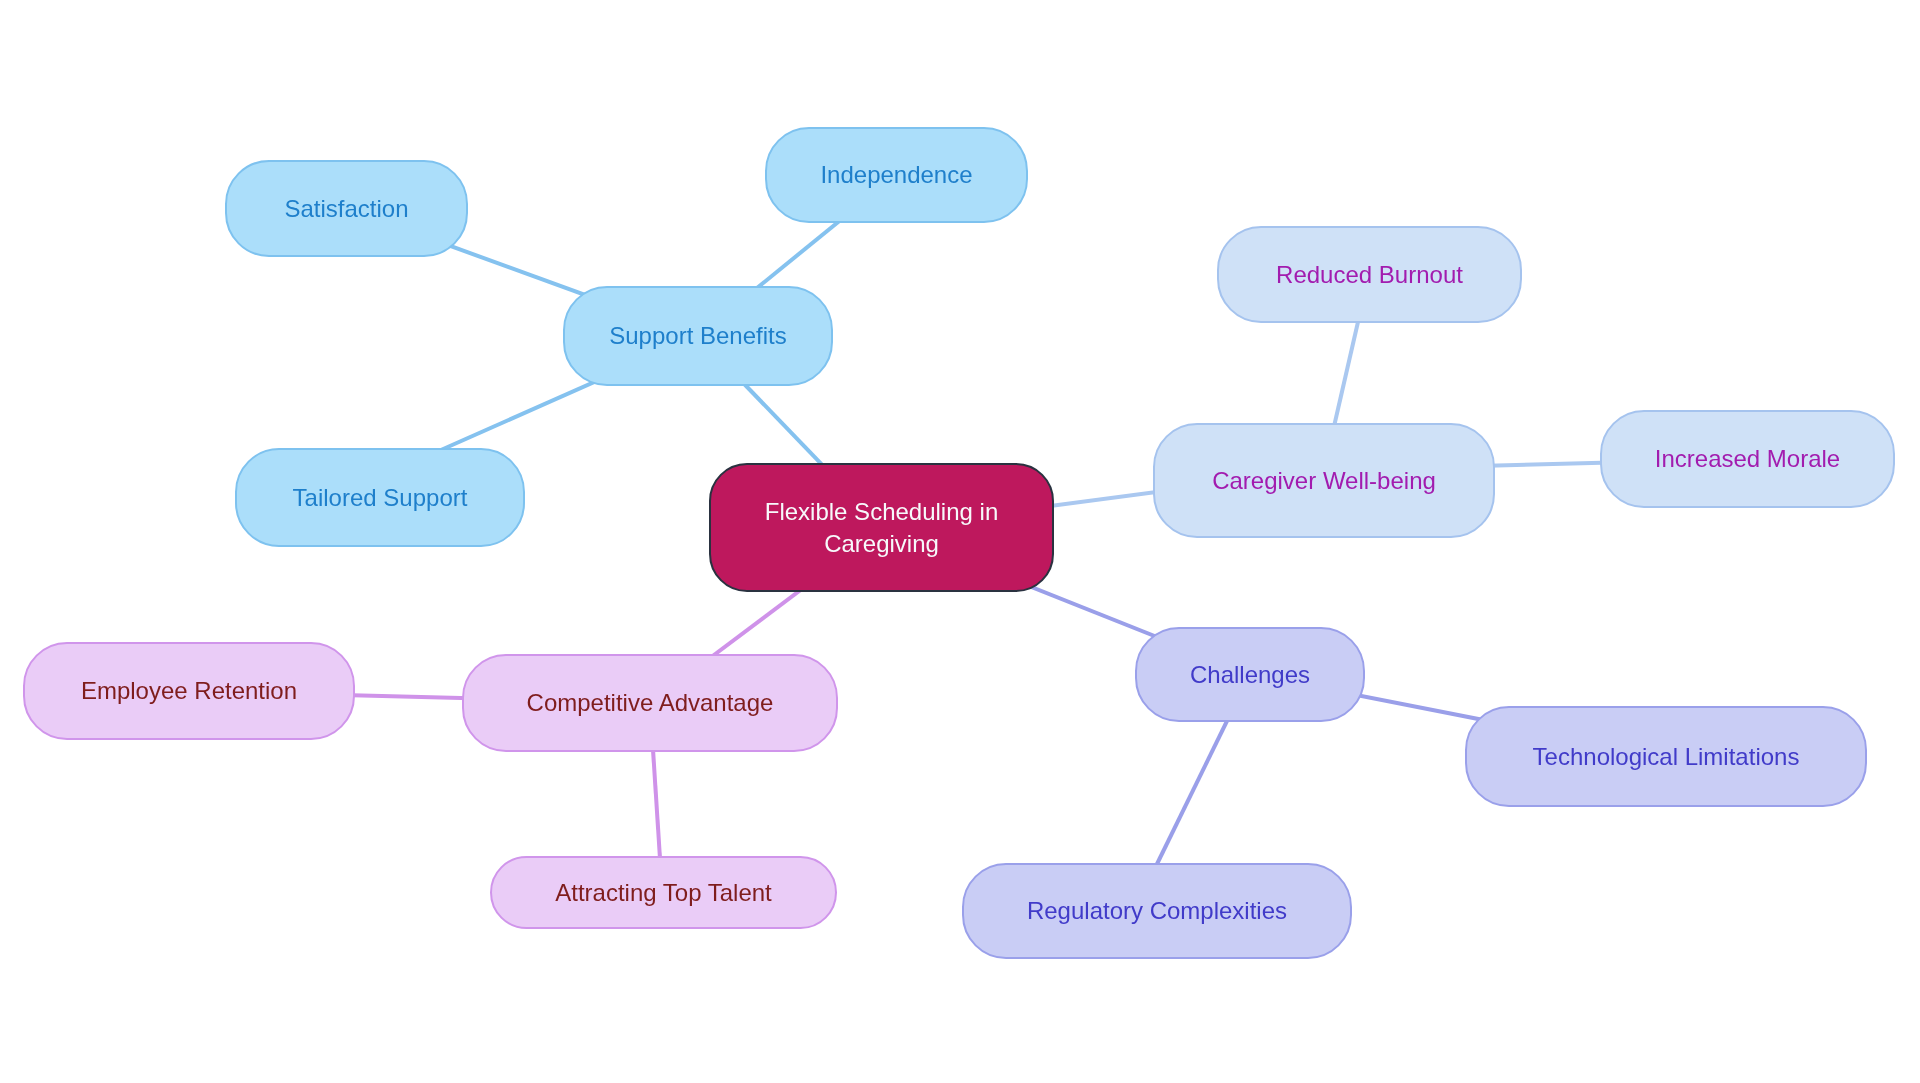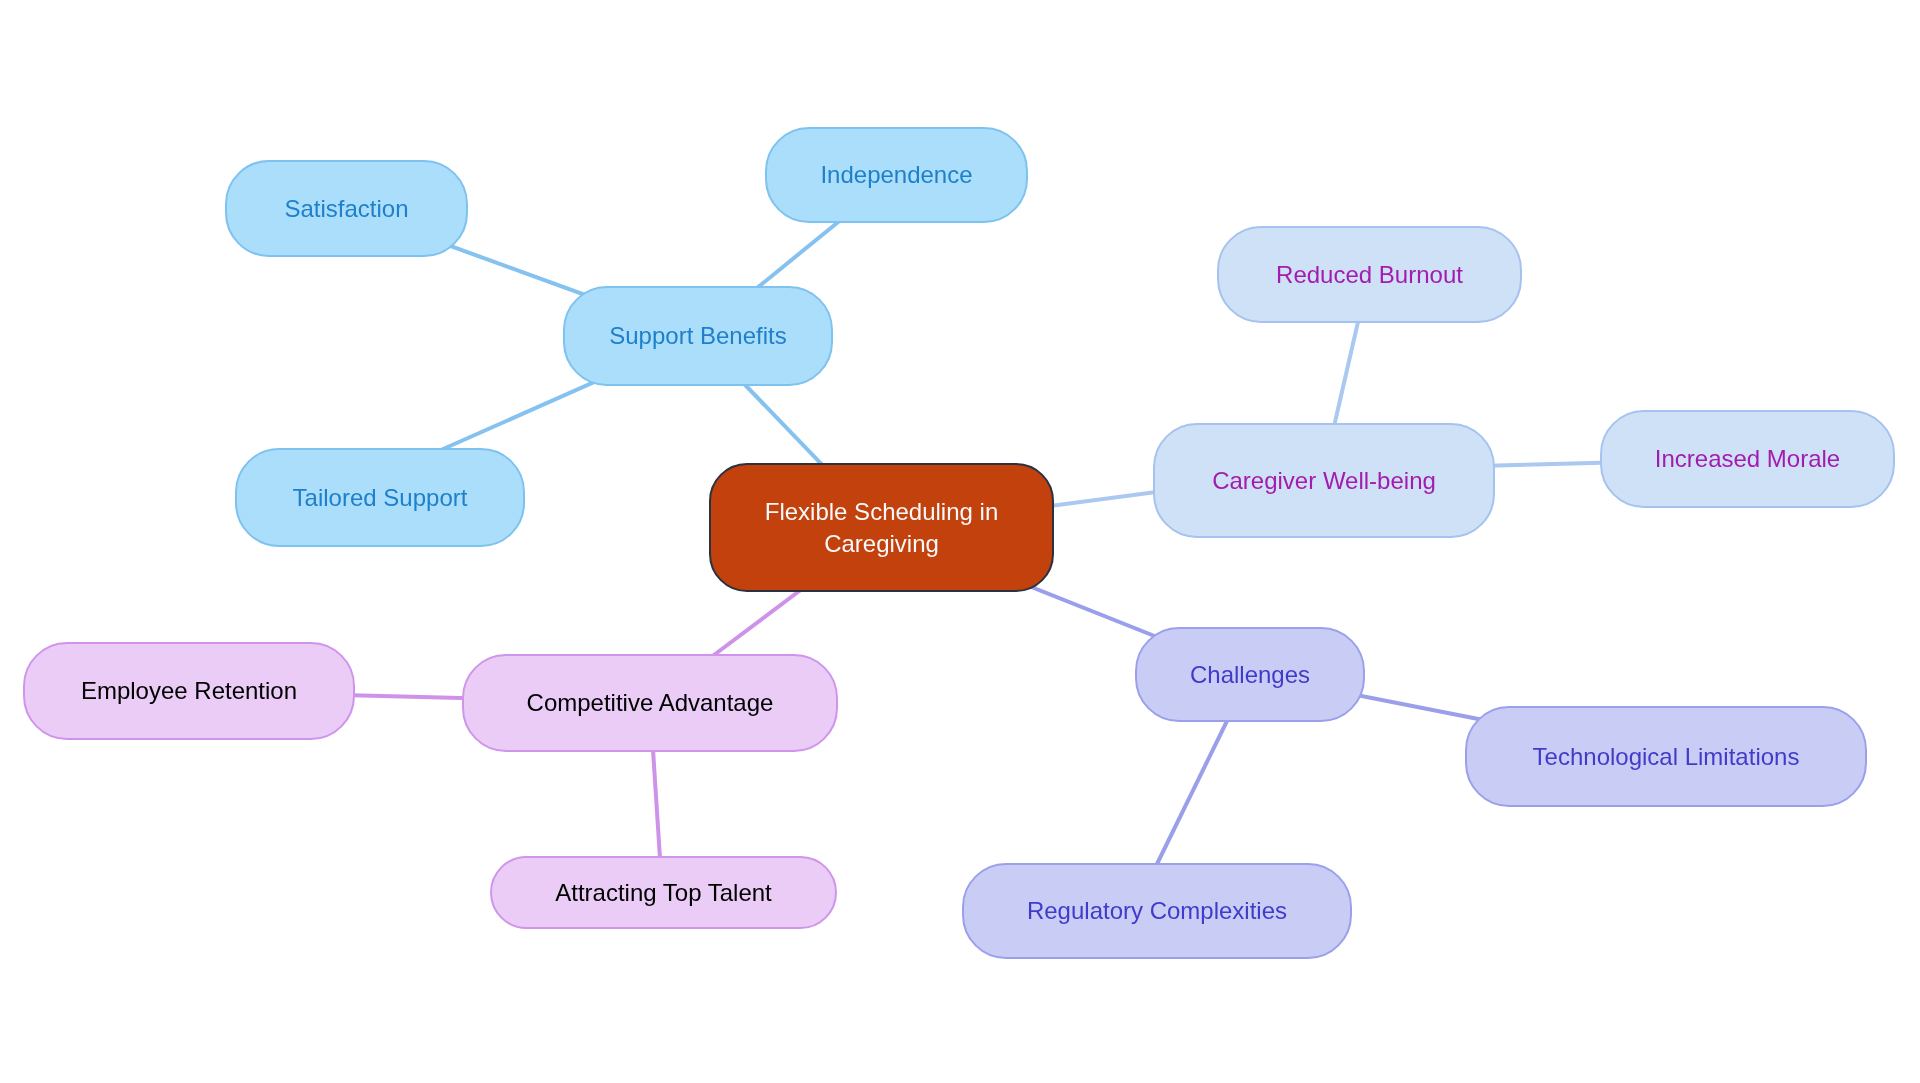--- a/index.html
+++ b/index.html
@@ -32,21 +32,21 @@
     border: 2px solid transparent;
     font-size: 24px;
     line-height: 1.3;
     cursor: pointer;
     user-select: none;
     padding: 16px 18px;
   }
   
   .node-center {
     left: 709px; top: 463px; width: 345px; height: 129px;
-    background: #c2410c;
+    background: #be185d;
     border-color: #2a3240;
     border-radius: 38px;
     color: #f7f9fb;
     font-size: 24px;
   }
   
   .theme-cb {
     background: #abdefa;
     border-color: #7ec2ef;
     color: #1e7fcb;
@@ -60,21 +60,21 @@
   
   .theme-ch {
     background: #c9cdf5;
     border-color: #9aa0ea;
     color: #413bc9;
   }
   
   .theme-ca {
     background: #eaccf7;
     border-color: #d095eb;
-    color: #000000;
+    color: #7f1d1d;
   }
   
   .n-client-benefits       { left: 563px;  top: 286px; width: 270px; height: 100px; }
   .n-satisfaction          { left: 225px;  top: 160px; width: 243px; height: 97px;  }
   .n-independence          { left: 765px;  top: 127px; width: 263px; height: 96px;  }
   .n-tailored-support      { left: 235px;  top: 448px; width: 290px; height: 99px; text-align: right;  }
   .n-caregiver-well-being  { left: 1153px; top: 423px; width: 342px; height: 115px;  }
   .n-reduced-burnout       { left: 1217px; top: 226px; width: 305px; height: 97px;  }
   .n-increased-morale      { left: 1600px; top: 410px; width: 295px; height: 98px;  }
   .n-challenges            { left: 1135px; top: 627px; width: 230px; height: 95px;  }

